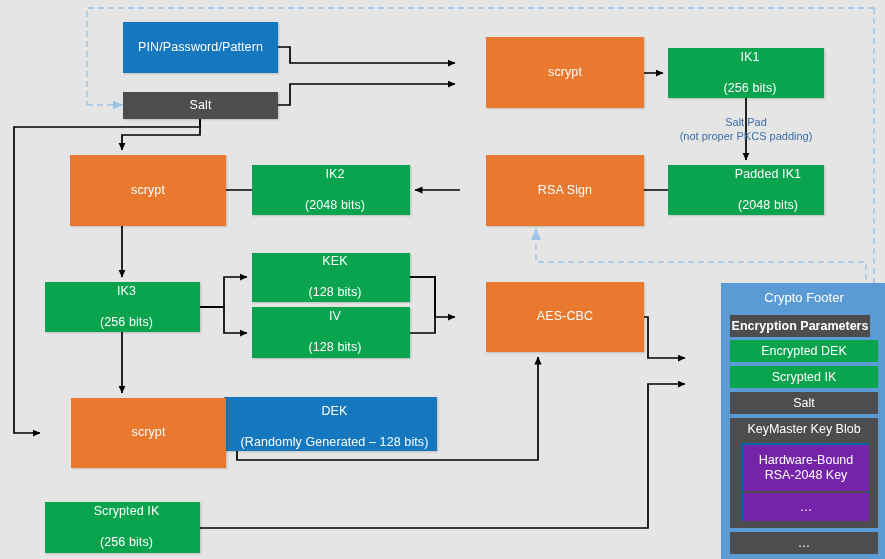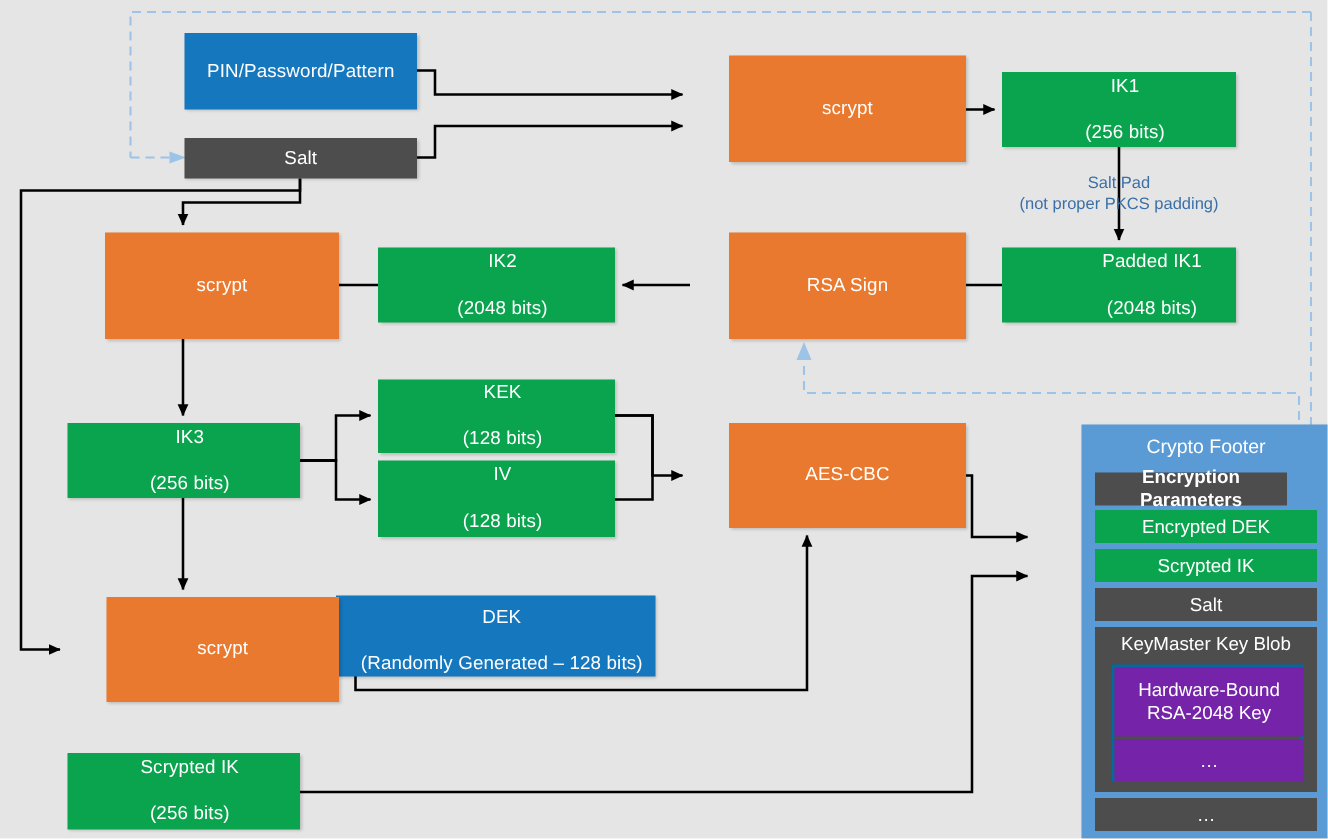--- a/index.html
+++ b/index.html
@@ -185,21 +185,21 @@
   <div class="box green" style="left:45px;top:502px;width:155px;height:51px;">
     <span>
       <span>Scrypted IK</span><br>
       <span>(256 bits)</span>
     </span>
   </div>
 
   <div class="footerpanel" style="left:721px;top:283px;width:166px;height:276px;">
     <div class="frow ftitle" style="left:0;top:0;width:166px;height:30px;">Crypto Footer</div>
 
-    <div class="frow gray" style="left:9px;top:32px;width:128px;height:22px;font-weight:bold;">Encryption Parameters</div>
+    <div class="frow gray" style="left:9px;top:32px;width:140px;height:22px;font-weight:bold;">Encryption Parameters</div>
 
     <div class="frow green" style="left:9px;top:57px;width:148px;height:22px;">Encrypted DEK</div>
 
     <div class="frow green" style="left:9px;top:83px;width:148px;height:22px;">Scrypted IK</div>
 
     <div class="frow gray" style="left:9px;top:109px;width:148px;height:22px;">Salt</div>
 
     <div class="frow gray" style="left:9px;top:135px;width:148px;height:110px;align-items:flex-start;">
       <span style="padding-top:4px;">KeyMaster Key Blob</span>
     </div>

